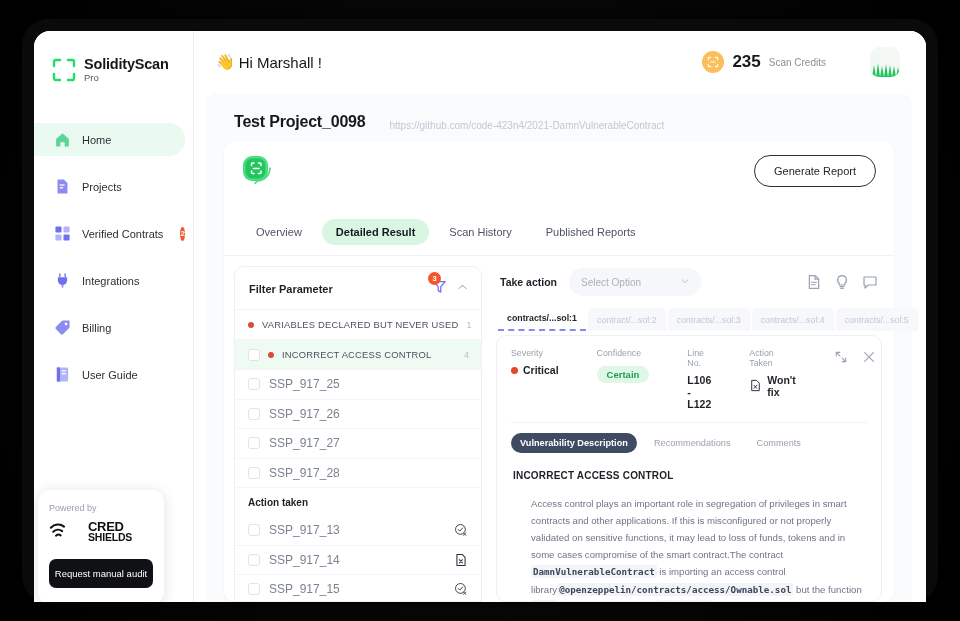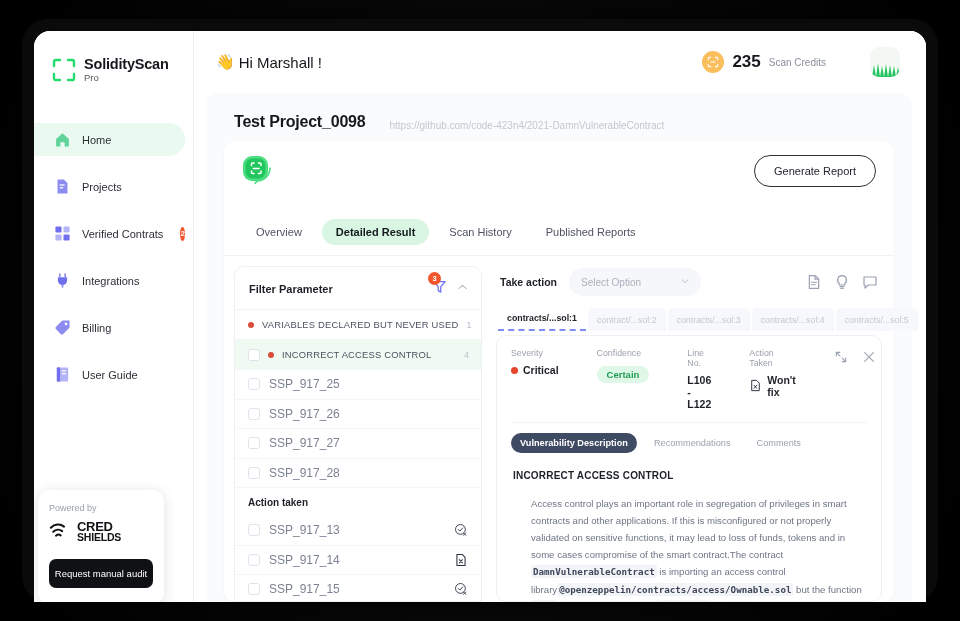--- a/index.html
+++ b/index.html
@@ -67,21 +67,21 @@
 
   
   .powered-card {
     position: absolute; left: 4px; bottom: -2px;
     width: 126px; background: #fff;
     border-radius: 12px;
     box-shadow: 0 2px 14px rgba(20,25,40,0.13);
     padding: 13px 11px 16px 11px;
   }
   .powered-label { font-size: 9px; color: #9aa0ab; margin-bottom: 6px; }
-  .cred-row { display: flex; align-items: center; gap: 6px; margin-bottom: 14px; }
+  .cred-row { display: flex; align-items: center; gap: 17px; margin-bottom: 14px; }
   .cred-text { line-height: 0.95; }
   .cred-top { font-size: 13px; font-weight: bold; letter-spacing: -0.3px; color: #101114; }
   .cred-bot { font-size: 10.5px; font-weight: bold; letter-spacing: -0.2px; color: #101114; }
   .audit-btn {
     width: 100%; background: #101114; color: #fff;
     border: none; border-radius: 7px;
     font-size: 9.5px; padding: 9px 0; cursor: pointer;
     font-family: inherit;
   }
 

